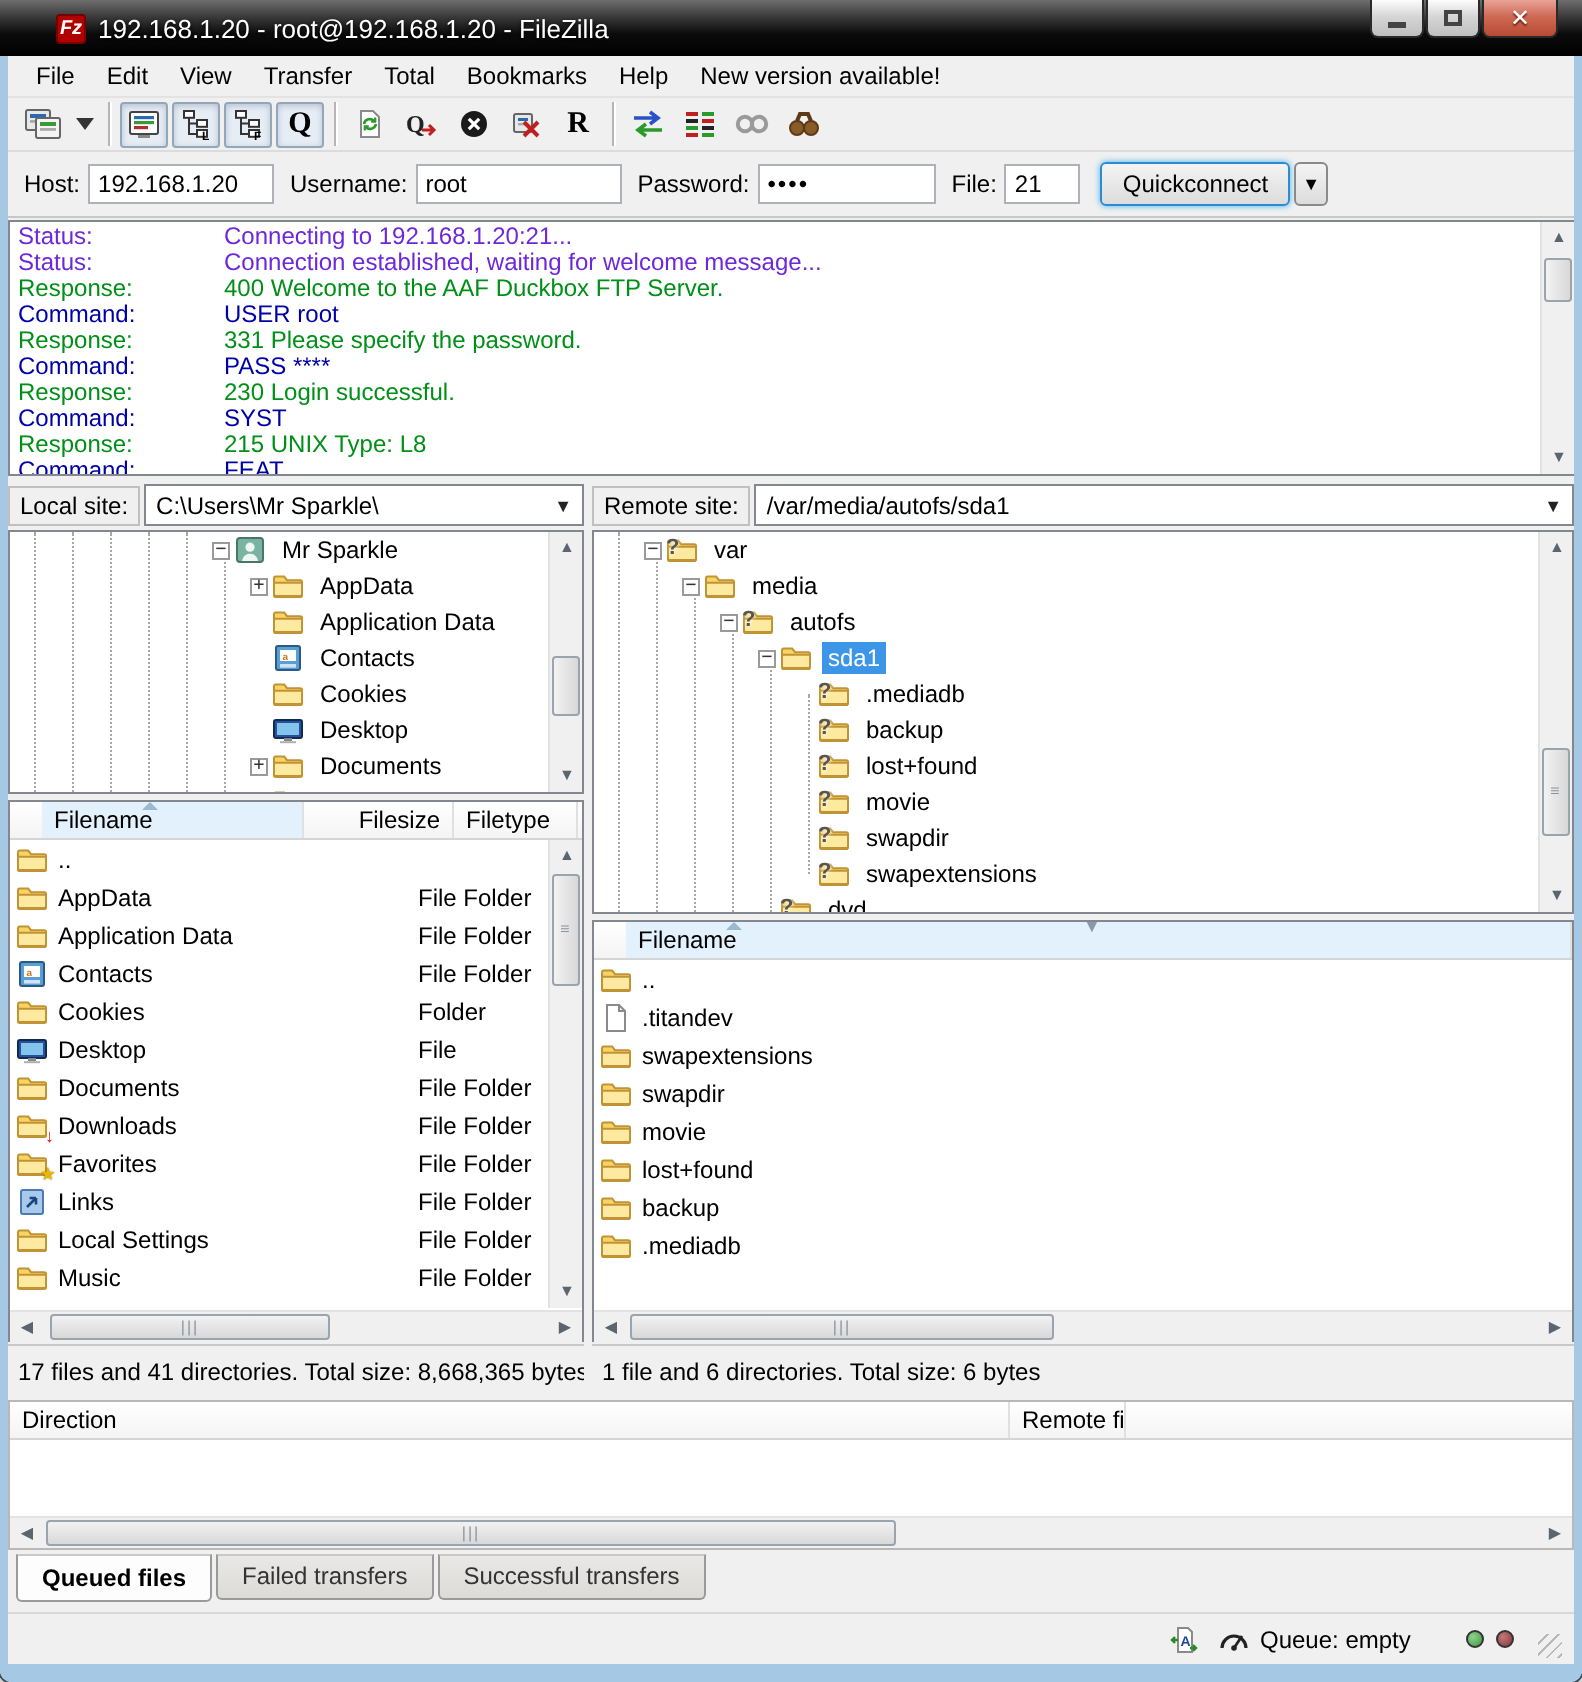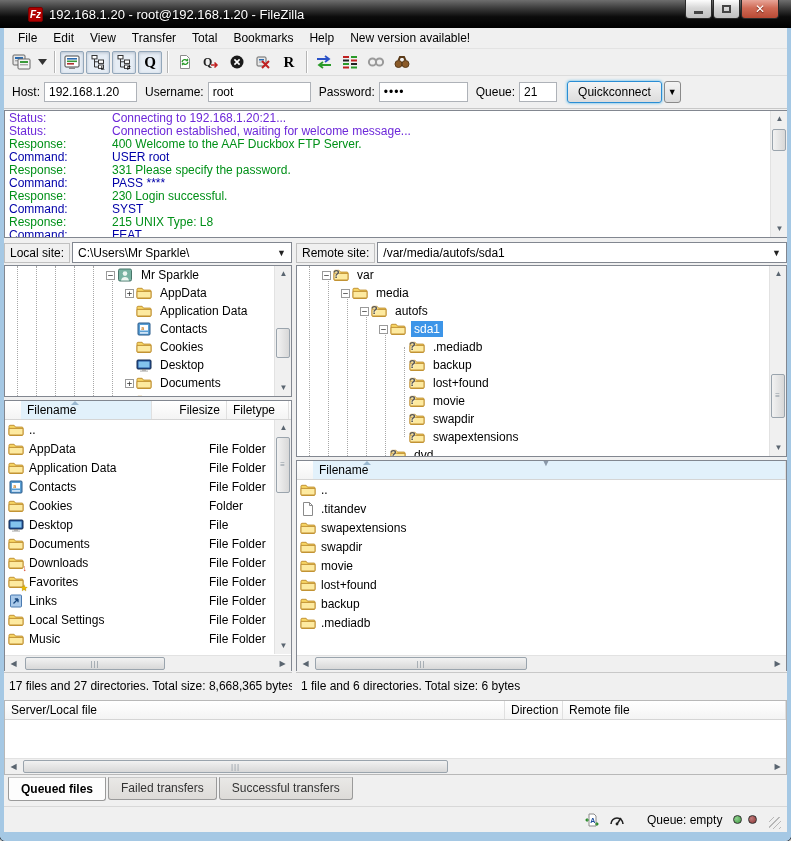--- a/index.html
+++ b/index.html
@@ -128,21 +128,21 @@
   
   #tabs { position:absolute; left:4px; top:777px; width:783px; height:26px; display:flex; align-items:flex-start; padding-left:4px; font-size:12px; }
   .tab { padding:3px 12px 4px; border:1px solid #9a9a9a; border-top:1px solid #c8c8c8; border-radius:0 0 3px 3px;
     background:linear-gradient(#e9e8e6,#dddbd8); margin-right:2px; color:#333; }
   .tab.active { background:#fdfdfd; font-weight:bold; color:#000; padding-top:4px; }
 
   
   #statusbar { position:absolute; left:4px; top:806px; width:783px; height:26px; background:#f0f0f0;
     border-top:1px solid #d8d8d8; display:flex; align-items:center; font-size:12px; }
   #sb-icons { margin-left:580px; display:flex; align-items:center; gap:4px; }
-  #queue-text { margin-left:17px; }
+  #queue-text { margin-left:0; }
   .led { width:9px; height:9px; border-radius:50%; border:1px solid #333; }
   #leds { position:absolute; right:30px; display:flex; gap:6px; }
   #grip { position:absolute; right:6px; bottom:3px; width:12px; height:12px;
     background:repeating-linear-gradient(135deg,transparent 0 3px,#b8b8b8 3px 4px); }
   .splitter { position:absolute; background:#f0f0f0; z-index:2; }
 </style>
 </head>
 <body>
 
 <div id="window">
@@ -285,21 +285,21 @@
       </span>
     </div>
 
   <div id="quickbar">
     <label>Host:</label>
     <input id="qc-host" value="192.168.1.20" style="">
     <label>Username:</label>
     <input id="qc-user" value="root" style="">
     <label>Password:</label>
     <input id="qc-pass" value="••••" style="">
-    <label>Queue:</label>
+    <label>File:</label>
     <input id="qc-port" value="21" style="">
     <button id="qc-btn">Quickconnect</button>
     <span id="qc-drop">▼</span>
   </div>
 
   <div id="log">
       <div class="log-line t-status">
         <span class="log-label">Status:</span>
         <span>Connecting to 192.168.1.20:21...</span>
       </div>
@@ -858,29 +858,28 @@
   </div>
   <div class="sb-h" style="left:297px; top:655px; width:489px;">
     <span class="sb-arrow" style="left:0;">◀</span>
     <span class="sb-thumb" style="left:18px; top:1px; height:13px; width:212px;">
         <span class="grip">|||</span>
       </span>
     <span class="sb-arrow" style="right:0;">▶</span>
   </div>
 
   <div id="local-status" class="pstatus">
-      <span>17 files and 27 directories. Total size: 8,668,365 bytes</span>
+      <span>17 files and 41 directories. Total size: 8,668,365 bytes</span>
     </div>
   <div id="remote-status" class="pstatus">
       <span>1 file and 6 directories. Total size: 6 bytes</span>
     </div>
 
   <div id="queue">
     <div class="lheader">
-        <span class="hcell">Server/Local file</span>
         <span class="hcell">Direction</span>
         <span class="hcell">Remote file</span>
       </div>
   </div>
   <div class="sb-h" style="left:5px; top:758px; width:781px;">
     <span class="sb-arrow" style="left:0;">◀</span>
     <span class="sb-thumb" style="left:18px; top:1px; height:13px; width:425px;">
         <span class="grip">|||</span>
       </span>
     <span class="sb-arrow" style="right:0;">▶</span>

